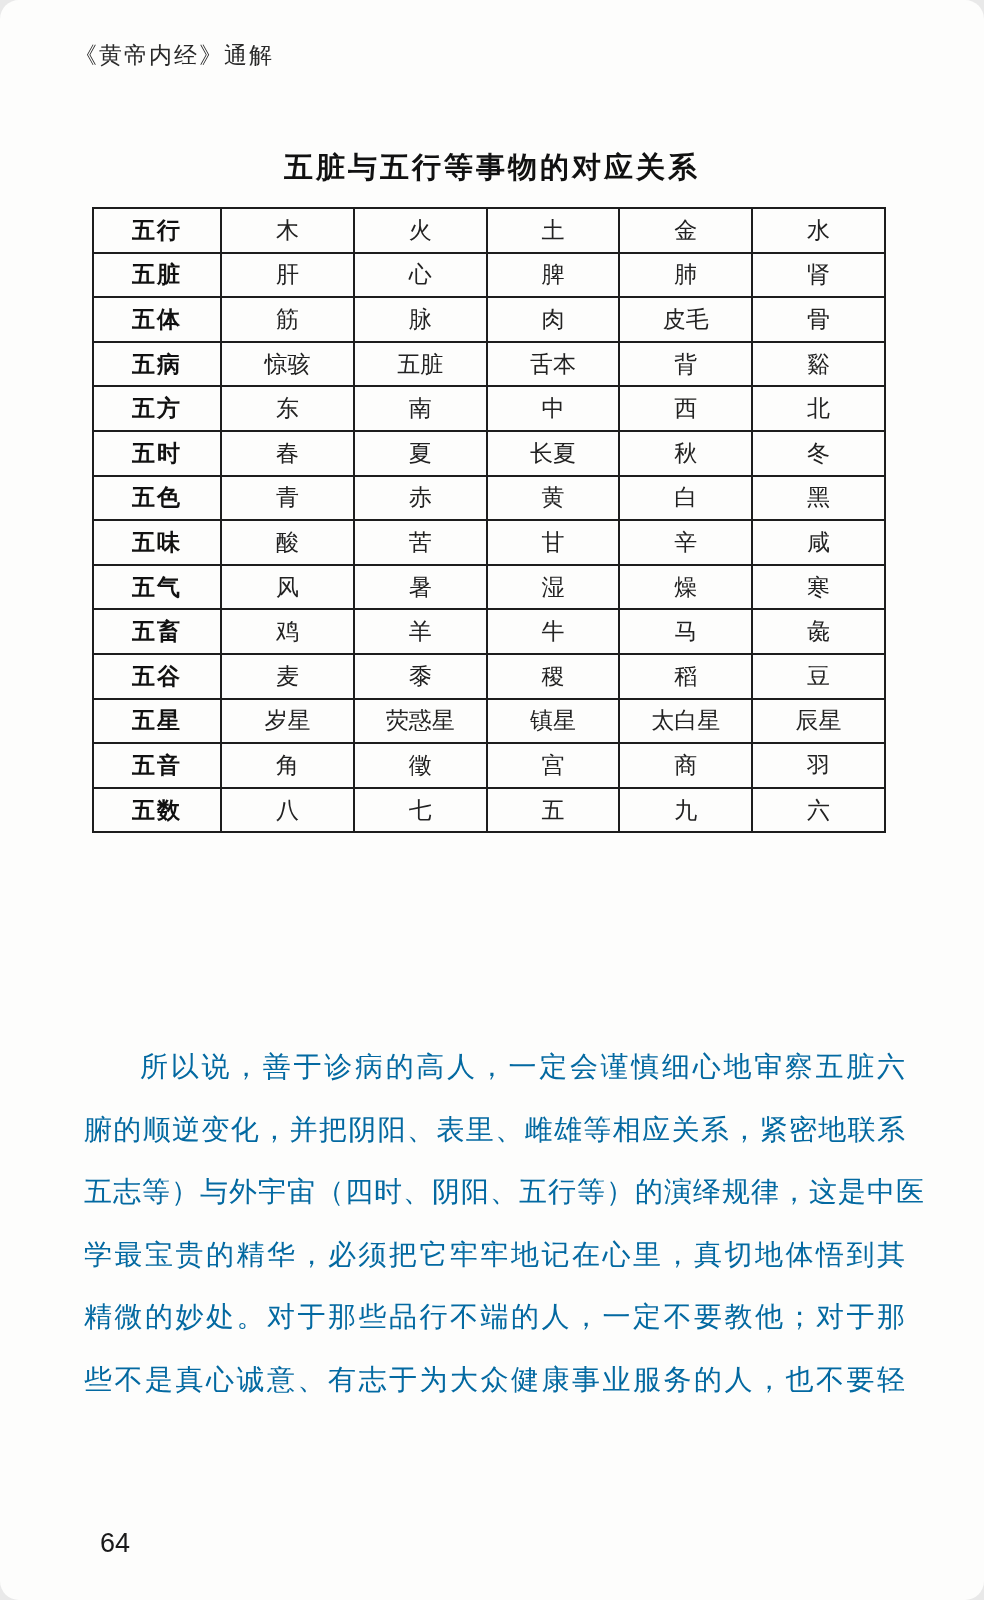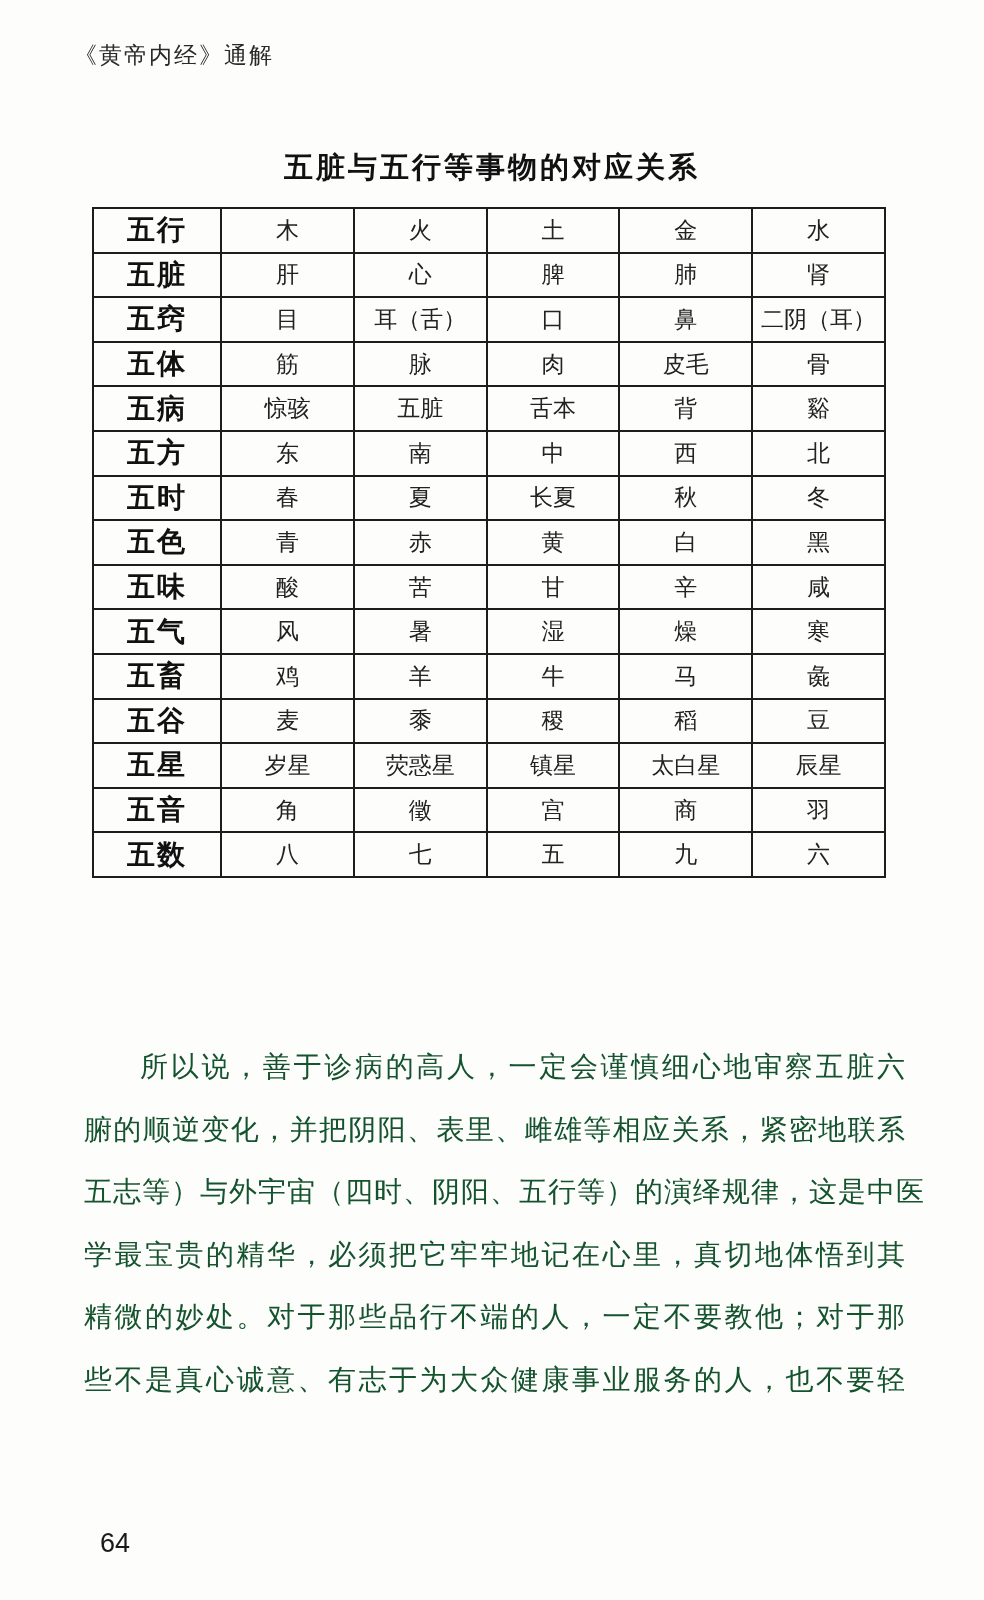--- a/index.html
+++ b/index.html
@@ -5,20 +5,21 @@
   html, body { margin: 0; padding: 0; background: #e9e9e9; }
   .page {
     position: relative;
     width: 984px;
     height: 1600px;
     margin: 0 auto;
     background: #fdfdfc;
     color: #1c1c1c;
     font-family: "Liberation Serif", "DejaVu Serif", serif;
     overflow: hidden;
+    border-radius: 19px;
   }
   .running-header {
     position: absolute;
     top: 40px;
     left: 74px;
     font-size: 23px;
     letter-spacing: 2px;
     color: #2a2a2a;
   }
   .table-title {
@@ -45,38 +46,38 @@
     border: 2px solid #1d1d1d;
     height: 42.6px;
     text-align: center;
     vertical-align: middle;
     padding: 0;
     overflow: hidden;
   }
   .corr-table th {
     width: 126px;
     font-family: "Liberation Sans", "DejaVu Sans", sans-serif;
-    font-size: 28px;
+    font-size: 23px;
     font-weight: bold;
     letter-spacing: 2px;
     color: #111;
     text-align: center;
   }
   .corr-table td {
     font-size: 23px;
     font-weight: normal;
     color: #222;
   }
   .body-paragraph {
     position: absolute;
     left: 84px;
     top: 1036px;
     width: 822px;
     font-size: 28px;
-    color: #14532d;
+    color: #0369a1;
   }
   .body-line {
     line-height: 62.5px;
     height: 62.5px;
     text-align: justify;
     text-align-last: justify;
     white-space: nowrap;
     letter-spacing: 1px;
   }
   .body-line.indent { text-indent: 2em; }
@@ -108,28 +109,20 @@
           <td>金</td>
           <td>水</td>
         </tr>
         <tr>
           <th>五脏</th>
           <td>肝</td>
           <td>心</td>
           <td>脾</td>
           <td>肺</td>
           <td>肾</td>
-        </tr>
-        <tr>
-          <th>五窍</th>
-          <td>目</td>
-          <td>耳（舌）</td>
-          <td>口</td>
-          <td>鼻</td>
-          <td>二阴（耳）</td>
         </tr>
         <tr>
           <th>五体</th>
           <td>筋</td>
           <td>脉</td>
           <td>肉</td>
           <td>皮毛</td>
           <td>骨</td>
         </tr>
         <tr>

